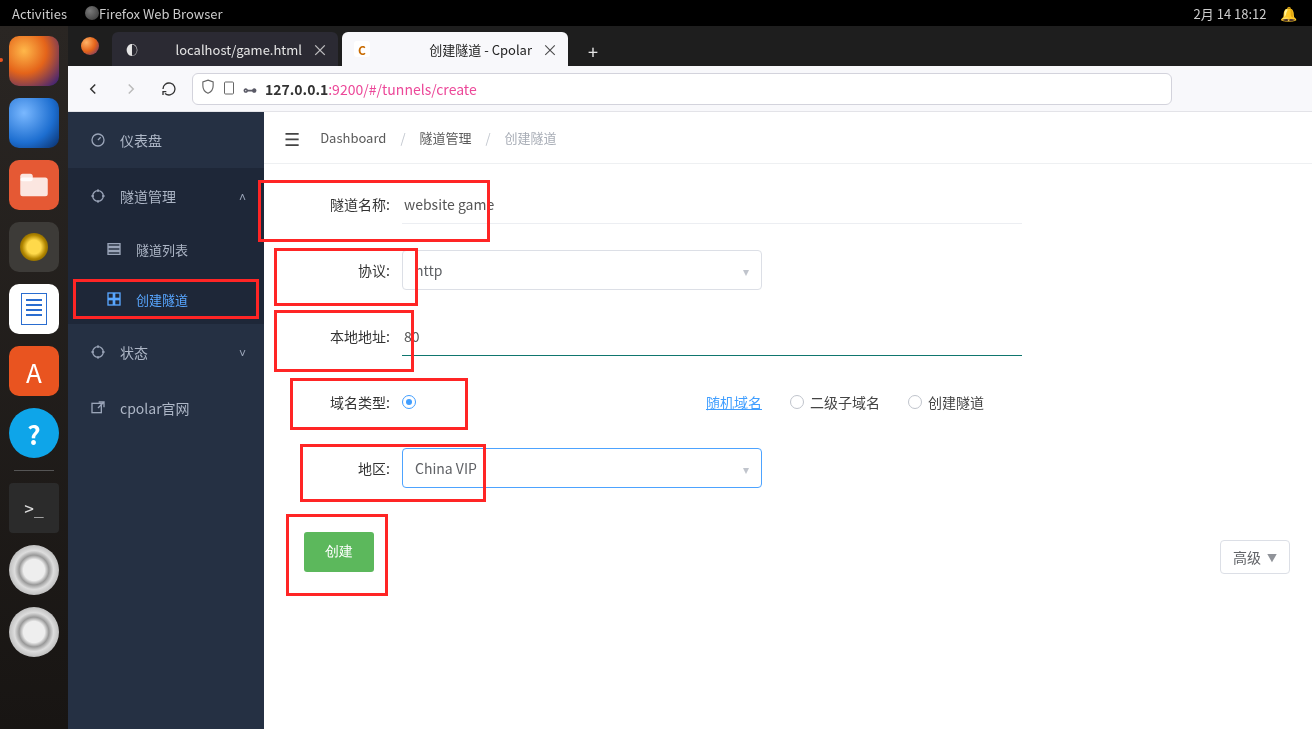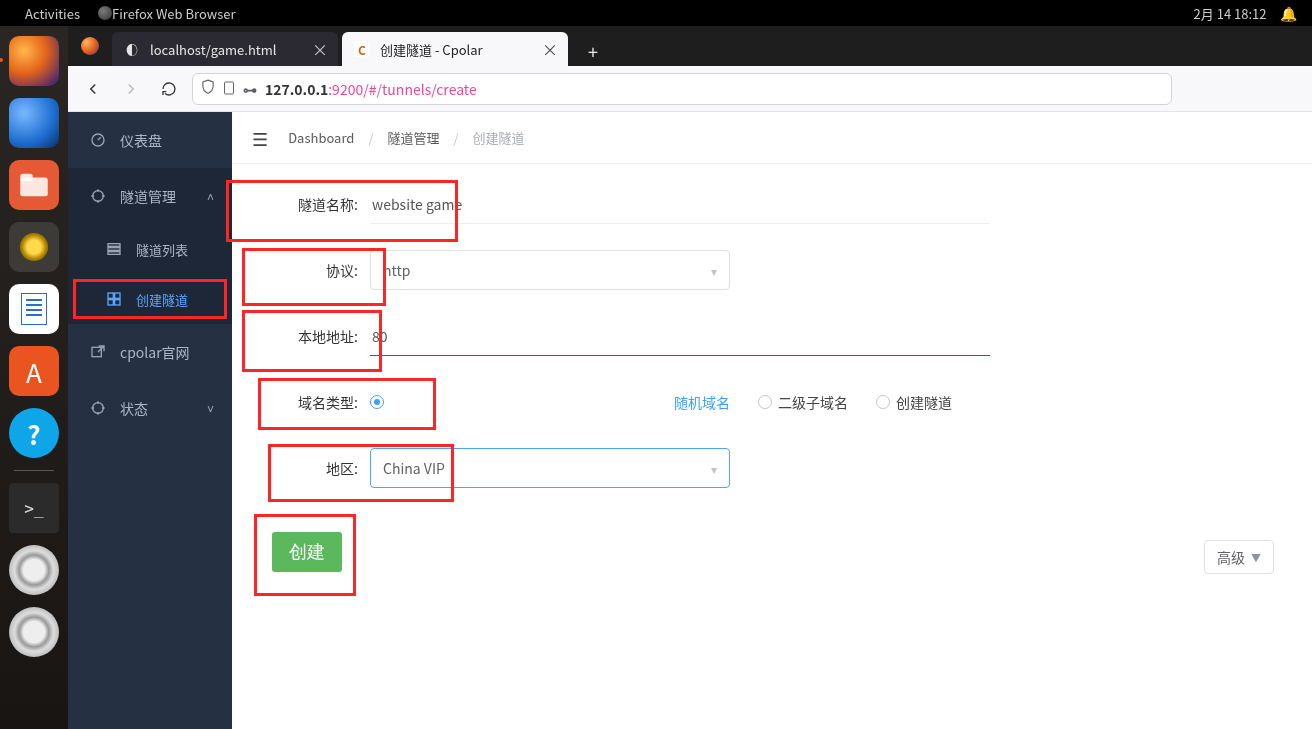--- a/index.html
+++ b/index.html
@@ -1,18 +1,18 @@
 <!DOCTYPE html>
 <html><head>
 <meta charset="utf-8">
 <style>
   * { margin: 0; padding: 0; box-sizing: border-box; }
   html, body { width: 1312px; height: 729px; font-family: "PingFang SC","Microsoft YaHei","Noto Sans CJK SC",sans-serif; overflow: hidden; background:#fff;}
   
-  .gnome-bar { height:26px; background:#000; color:#ccc; display:flex; align-items:center; font-size:13px; padding:0 25px; position:relative;}
+  .gnome-bar { height:26px; background:#000; color:#ccc; display:flex; align-items:center; font-size:13px; padding:0 12px; position:relative;}
   .gnome-bar .gn-left { display:flex; gap:18px; align-items:center;}
   .gnome-bar .gn-right { position:absolute; right:14px; display:flex; gap:14px; align-items:center; top:0; height:26px;}
   .ff-title {display:flex; align-items:center; }
   .ff-ico-s {width:14px;height:14px;border-radius:50%;background:radial-gradient(circle at 35% 35%,#7a7a7a,#333);}
   
   .desktop { display:flex; height:703px;}
   .dock { width:68px; background:#1c1b1a;background:linear-gradient(#2a2623,#181513); display:flex; flex-direction:column; align-items:center; padding-top:10px; gap:12px;}
   .dock-item{width:50px;height:50px;border-radius:10px;display:flex;align-items:center;justify-content:center;}
   .di-ff{background:radial-gradient(circle at 30% 30%,#ffb84a,#e4641a 45%,#4a2770 90%);}
   .di-ffdot{position:relative;}
@@ -33,33 +33,33 @@
 
   .window { flex:1; display:flex; flex-direction:column; background:#f2f2f2;}
   .tabbar{height:40px;background:#1e1e1e;display:flex;align-items:flex-end;}
   .chrome-pre{width:44px;height:40px;display:flex;align-items:center;justify-content:center;}
   .ff-ico{width:18px;height:18px;border-radius:50%;background:radial-gradient(circle at 30% 30%,#ffb366,#e4641a 50%,#512b82);}
   .tab{height:34px;min-width:226px;border-top-left-radius:6px;border-top-right-radius:6px;display:flex;align-items:center;padding:0 10px 0 12px;gap:10px;font-size:13px;color:#333;margin-right:4px;}
   .tab.inactive{background:#2b2a33;color:#e5e5e5;}
   .tab.active{background:#f8f8fb;color:#222;}
   .tab .fav{width:16px;height:16px;display:flex;align-items:center;justify-content:center;font-size:12px;font-weight:700;}
   .tab .fav.c{background:#fff;color:#c96b00;border-radius:3px;}
-  .tab .ttl{flex:1;white-space:nowrap;overflow:hidden;}
+  .tab .ttl{flex:1;white-space:nowrap;overflow:hidden;text-align:right;}
   .tab .close{font-size:16px;color:inherit;opacity:.8;cursor:pointer;}
   .newtab{width:30px;height:30px;display:flex;align-items:center;justify-content:center;color:#e5e5e5;font-size:18px;margin-left:6px;cursor:pointer;}
 
   .toolbar{height:46px;background:#f8f8fb;display:flex;align-items:center;padding:0 10px;gap:8px;border-bottom:1px solid #e3e3e8;}
   .tbtn{width:30px;height:30px;display:flex;align-items:center;justify-content:center;color:#555;border-radius:4px;cursor:pointer;}
   .tbtn.disabled{color:#b9b9c0;}
   .urlbar{flex:0 0 980px;height:32px;border:1px solid #d3d3dc;border-radius:6px;background:#fff;display:flex;align-items:center;padding:0 8px;gap:8px;font-size:14px;color:#333;}
   .urlbar .shield,.urlbar .page,.urlbar .key{color:#5a5a66;font-size:14px;}
   .urlbar .addr .gray{color:#ec4899;}
 
   .content{flex:1;display:flex;background:#fff;}
-  .sidebar{width:164px;background:#253043;color:#adb6c6;font-size:14px;}
+  .sidebar{width:196px;background:#253043;color:#adb6c6;font-size:14px;}
   .side-group{height:56px;display:flex;align-items:center;padding-left:22px;gap:14px;cursor:pointer;position:relative;}
   .side-group .chev{position:absolute;right:18px;color:#9aa4b8;font-size:12px;}
   .side-bg-dark{background:#1e2738;}
   .side-sub{height:50px;display:flex;align-items:center;padding-left:38px;gap:14px;cursor:pointer;font-size:13px;}
   .side-sub.active{color:#58a6ff;}
   .hlrow{position:relative;}
   .hl-inner{position:absolute;left:5px;top:5px;right:5px;bottom:5px;border:3px solid #ff2525;pointer-events:none;}
   .sb-ico{width:16px;height:16px;flex-shrink:0;}
 
   .main{flex:1;display:flex;flex-direction:column;}
@@ -76,35 +76,35 @@
   .input{height:40px;border:1px solid #dcdfe6;border-radius:4px;padding:0 12px;font-size:14px;color:#606266;background:#fff;display:flex;align-items:center;}
   .input.sm{width:360px;}
   .sel{width:360px;display:flex;justify-content:space-between;cursor:pointer;}
   .sel.primary{border-color:#4da3ff;}
   .sel .caret{color:#c0c4cc;font-size:12px;}
   .radio-group{display:flex;gap:28px;align-items:center;}
   .radio{display:flex;align-items:center;gap:6px;font-size:14px;cursor:pointer;}
   .rdot{width:14px;height:14px;border-radius:50%;border:1px solid #c0c4cc;display:inline-flex;align-items:center;justify-content:center;}
   .rdot.sel{border-color:#409eff;}
   .rdot.sel::after{content:"";width:6px;height:6px;border-radius:50%;background:#409eff;}
-  .radio.sel{color:#409eff;}
+  .radio.sel{color:#409eff;text-decoration:underline;}
 
   .hl{position:relative;}
   .hl::after{content:"";position:absolute;border:3px solid #ff2525;pointer-events:none;}
   .hl1::after{left:-28px;top:-14px;width:226px;height:56px;}
   .hl2::after{left:-12px;top:-12px;width:138px;height:52px;}
   .hl3::after{left:-12px;top:-16px;width:134px;height:56px;}
   .hl4::after{left:-22px;top:-14px;width:172px;height:46px;}
   .hl5::after{left:-12px;top:-14px;width:180px;height:52px;}
   .btn-row{margin-top:20px;}
-  .create-btn{width:70px;height:40px;background:#5cb85c;color:#fff;border:none;border-radius:3px;font-size:18px;cursor:pointer;}
+  .create-btn{width:70px;height:40px;background:#5cb85c;color:#fff;border:none;border-radius:3px;font-size:14px;cursor:pointer;}
   .hl6{position:relative;display:inline-block;padding:18px;}
   .hl6::after{content:"";position:absolute;left:0;top:0;width:96px;height:76px;border:3px solid #ff2525;pointer-events:none;}
 
-  .adv{position:absolute;right:38px;top:376px;}
+  .adv{position:absolute;right:22px;top:376px;}
   .adv-btn{height:34px;border:1px solid #dcdfe6;border-radius:4px;background:#fff;padding:0 12px;font-size:14px;color:#606266;display:flex;align-items:center;gap:6px;cursor:pointer;}
   .adv-btn .tri{font-size:10px;color:#909399;}
 </style>
 </head>
 <body>
 
 <div class="gnome-bar">
   <div class="gn-left">
     <span>Activities</span>
     <span class="ff-title">
@@ -226,32 +226,32 @@
               <rect x="3" y="3" width="8" height="8"></rect>
               <rect x="13" y="3" width="8" height="8"></rect>
               <rect x="3" y="13" width="8" height="8"></rect>
               <rect x="13" y="13" width="8" height="8"></rect>
             </svg>
           <span>创建隧道</span>
           <span class="hl-inner"></span>
         </div>
         <div class="side-group">
           <svg class="sb-ico" viewBox="0 0 24 24" fill="none" stroke="#9aa4b8" stroke-width="2">
+              <circle cx="12" cy="12" r="8"></circle>
+              <path d="M12 2v4M12 18v4M2 12h4M18 12h4"></path>
+            </svg>
+          <span>状态</span>
+          <span class="chev">˅</span>
+        </div>
+        <div class="side-group">
+          <svg class="sb-ico" viewBox="0 0 24 24" fill="none" stroke="#9aa4b8" stroke-width="2">
               <rect x="3" y="5" width="14" height="14"></rect>
               <path d="M13 3h8v8M21 3l-9 9"></path>
             </svg>
           <span>cpolar官网</span>
-        </div>
-        <div class="side-group">
-          <svg class="sb-ico" viewBox="0 0 24 24" fill="none" stroke="#9aa4b8" stroke-width="2">
-              <circle cx="12" cy="12" r="8"></circle>
-              <path d="M12 2v4M12 18v4M2 12h4M18 12h4"></path>
-            </svg>
-          <span>状态</span>
-          <span class="chev">˅</span>
         </div>
       </div>
 
       <div class="main">
         <div class="crumbs">
           <span class="menu-ic">☰</span>
           <span class="muted">Dashboard</span>
           <span class="sep">/</span>
           <span class="muted">隧道管理</span>
           <span class="sep">/</span>

